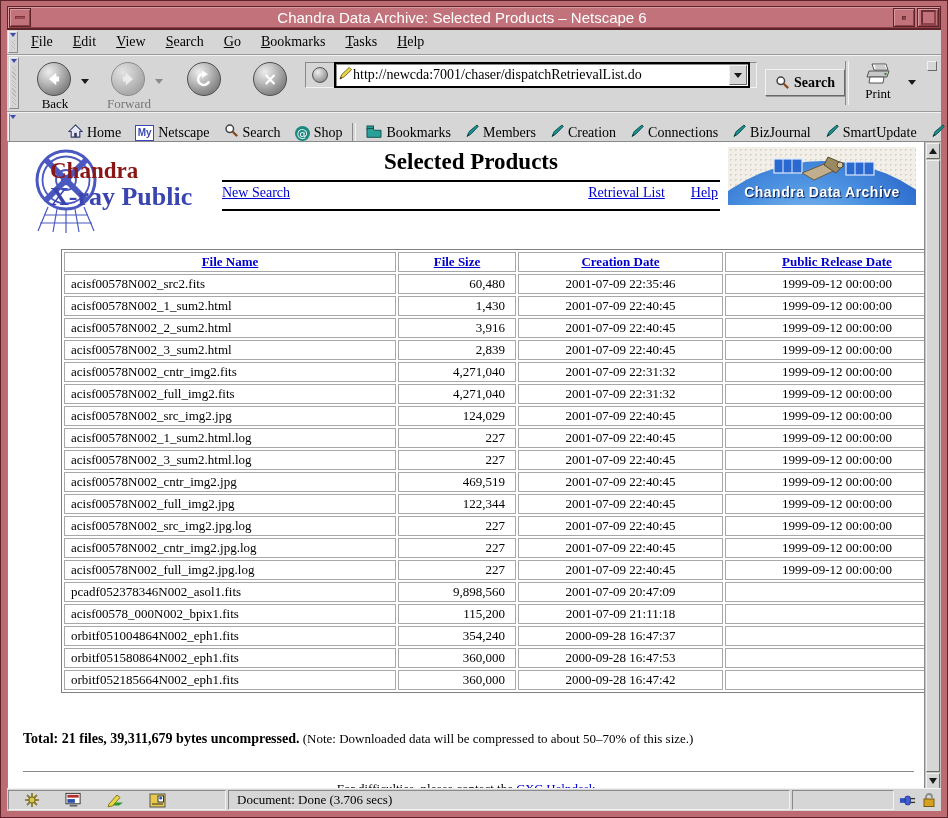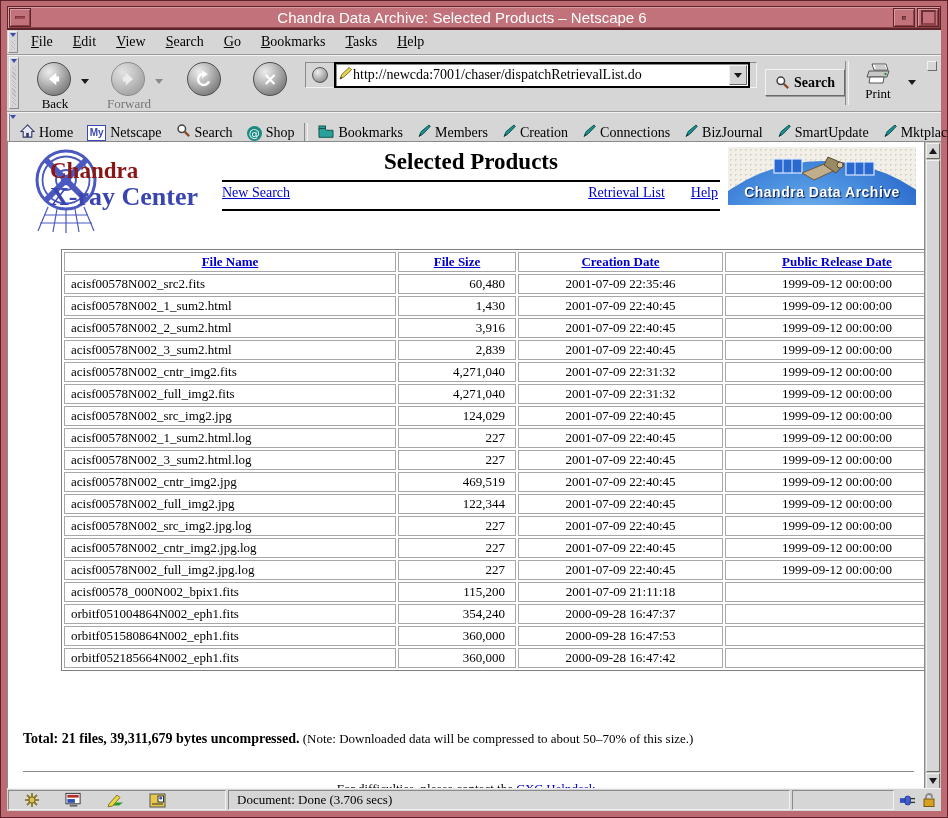--- a/index.html
+++ b/index.html
@@ -35,21 +35,21 @@
   .tb-btn .sq{width:11px;height:11px;border:2px solid #8c434a;border-top-color:#6b3036;border-left-color:#6b3036;}
   .tb-title{
     flex:1;text-align:center;color:#ffffff;font-size:15px;
     font-family:"Liberation Sans","DejaVu Sans",sans-serif;
     white-space:nowrap;overflow:hidden;
   }
   
   .chrome{position:absolute;left:6px;right:6px;background:#d6d6d6;box-sizing:border-box;}
   .menubar{top:29px;height:25px;border-bottom:1px solid #9a9a9a;display:flex;align-items:center;}
   .navbar{top:54px;height:57px;border-bottom:1px solid #9a9a9a;box-shadow:inset 0 1px 0 #f2f2f2;}
-  .personalbar{top:111px;height:41px;display:flex;align-items:center;box-shadow:inset 0 1px 0 #f2f2f2;}
+  .personalbar{top:111px;height:41px;display:flex;align-items:center;box-shadow:inset 0 1px 0 #f2f2f2;gap:48px;}
   .grippy{
     width:10px;align-self:stretch;margin:1px 3px 1px 1px;
     background:#d6d6d6;
     border:1px solid #f2f2f2;border-right-color:#8a8a8a;border-bottom-color:#8a8a8a;
     position:relative;box-sizing:border-box;
   }
   .grippy::before{
     content:"";position:absolute;top:1px;left:1px;
     border-left:3px solid transparent;border-right:3px solid transparent;border-top:4px solid #3a4ab0;
   }
@@ -409,21 +409,21 @@
               <line x1="21" y1="14" x2="59" y2="52" stroke-width="6" stroke-linecap="round"></line>
               <line x1="59" y1="14" x2="21" y2="52" stroke-width="6" stroke-linecap="round"></line>
               <g stroke-width="1.2">
                 <path d="M22 60 L12 84 M31 62 L27 85 M40 63 L40 86 M49 62 L53 85 M58 60 L68 84"></path>
                 <path d="M18 68 H62 M14 76 H66"></path>
               </g>
             </g>
           </svg>
           <div class="logo-text">
             <div class="logo-line1">Chandra</div>
-            <div class="logo-line2">X-ray Center</div>
+            <div class="logo-line2">X-ray Public</div>
           </div>
         </div>
 
         <div class="header-mid">
           <div class="page-title">Selected Products</div>
           <div class="hr-black"></div>
           <div class="hdr-links">
             <a class="plain-link">New Search</a>
             <span class="spacer"></span>
             <a class="plain-link">Retrieval List</a>
@@ -544,20 +544,26 @@
               <td class="c-date">2001-07-09 22:40:45</td>
               <td class="c-date">1999-09-12 00:00:00</td>
             </tr>
             <tr>
               <td class="c-name">acisf00578N002_full_img2.jpg.log</td>
               <td class="c-size">227</td>
               <td class="c-date">2001-07-09 22:40:45</td>
               <td class="c-date">1999-09-12 00:00:00</td>
             </tr>
             <tr>
+              <td class="c-name">pcadf052378346N002_asol1.fits</td>
+              <td class="c-size">9,898,560</td>
+              <td class="c-date">2001-07-09 20:47:09</td>
+              <td class="c-date"></td>
+            </tr>
+            <tr>
               <td class="c-name">acisf00578_000N002_bpix1.fits</td>
               <td class="c-size">115,200</td>
               <td class="c-date">2001-07-09 21:11:18</td>
               <td class="c-date"></td>
             </tr>
             <tr>
               <td class="c-name">orbitf051004864N002_eph1.fits</td>
               <td class="c-size">354,240</td>
               <td class="c-date">2000-09-28 16:47:37</td>
               <td class="c-date"></td>

